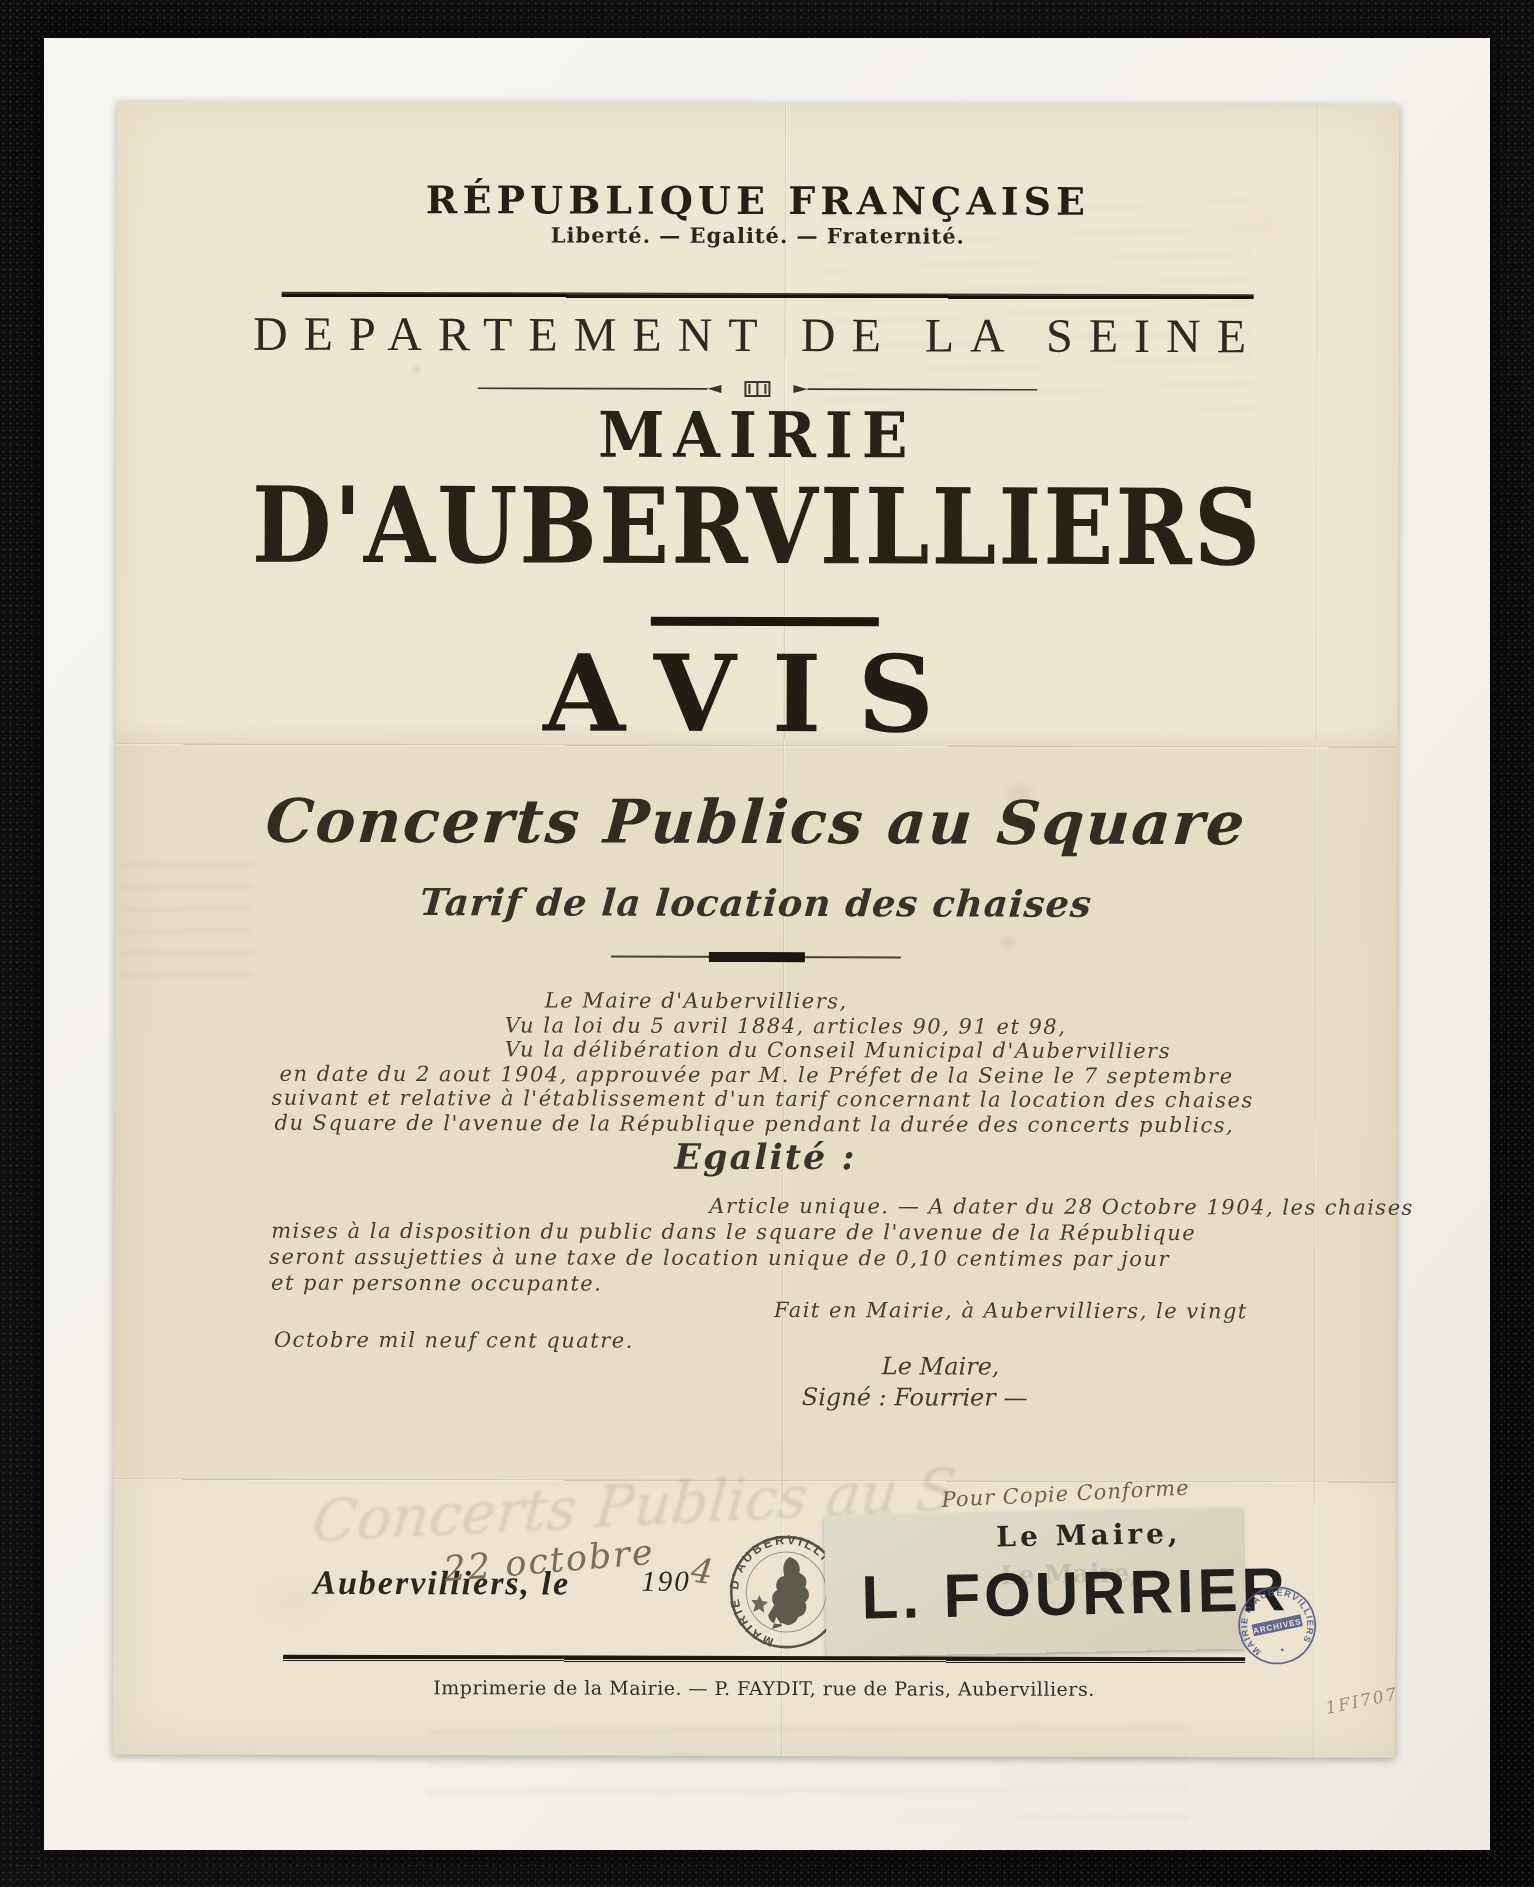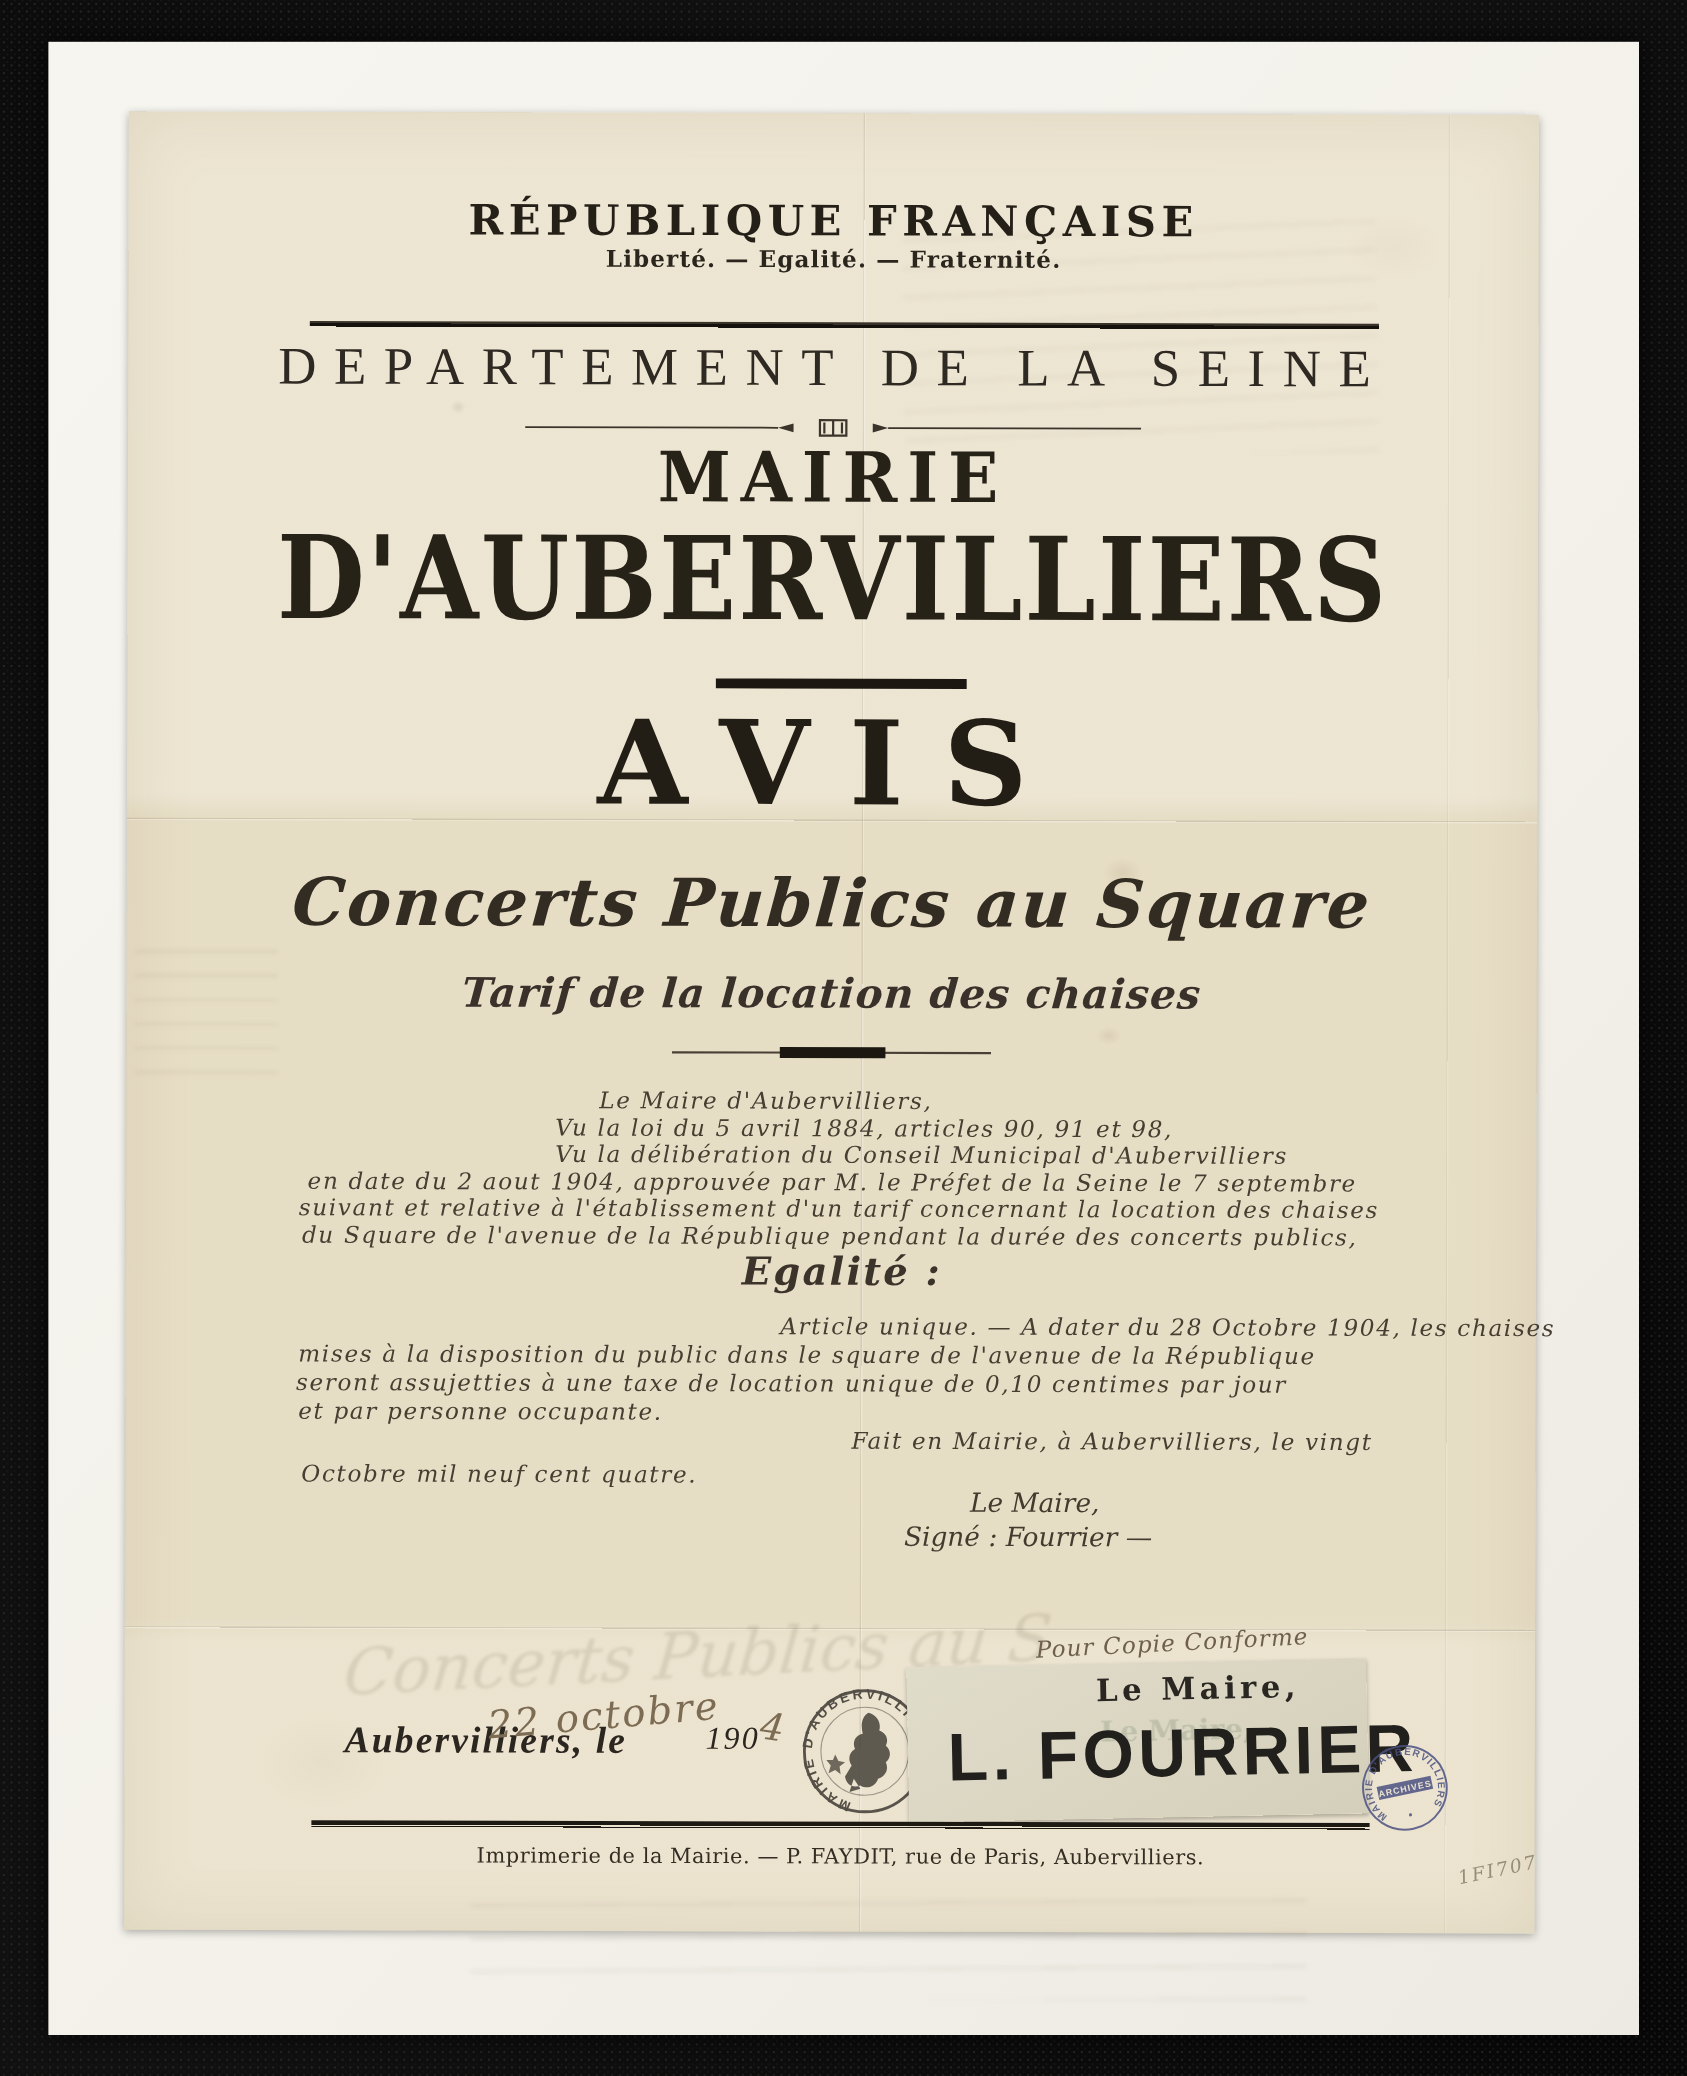--- a/index.html
+++ b/index.html
@@ -68,21 +68,21 @@
     color:#473d30;line-height:24.5px;white-space:nowrap;}
   .preamble{top:886px;}
   .article{top:1090px;line-height:26px;}
   .ml280{margin-left:280px;}.ml240{margin-left:240px;}.ml15{margin-left:15px;}
   .ml7{margin-left:7px;}.ml10{margin-left:10px;}.ml445{margin-left:445px;}
   .ml5{margin-left:5px;}.ml510{margin-left:510px;}
   .gap-top{margin-top:5px;}
   .arrete{position:absolute;top:1033px;left:560px;font-size:35px;font-weight:bold;color:#3c332a;letter-spacing:2px;}
   .signature{position:absolute;top:1248px;left:640px;font-size:24px;color:#443a2e;line-height:31px;white-space:nowrap;}
   .signature .s1{margin-left:128px;}
-  .signature .s2{margin-left:68px;}
+  .signature .s2{margin-left:48px;}
 
   .ghost-script{position:absolute;left:195px;top:1368px;width:650px;height:160px;overflow:hidden;
     font-style:italic;font-size:58px;color:#5a4a33;opacity:.13;filter:blur(1.3px);
     transform:rotate(-3deg) skewX(-8deg);white-space:nowrap;}
   .copy-note{position:absolute;top:1378px;left:828px;font-size:21px;color:#6e604c;
     transform:rotate(-3deg);letter-spacing:1px;white-space:nowrap;}
   .place-date{position:absolute;top:1462px;left:200px;font-family:"Liberation Serif",serif;
     font-weight:bold;font-style:italic;font-size:34px;letter-spacing:2px;color:#2b2620;white-space:nowrap;}
   .hw-date{position:absolute;top:1438px;left:330px;font-size:35px;color:#7d6c54;
     transform:rotate(-5deg);letter-spacing:2px;white-space:nowrap;}

